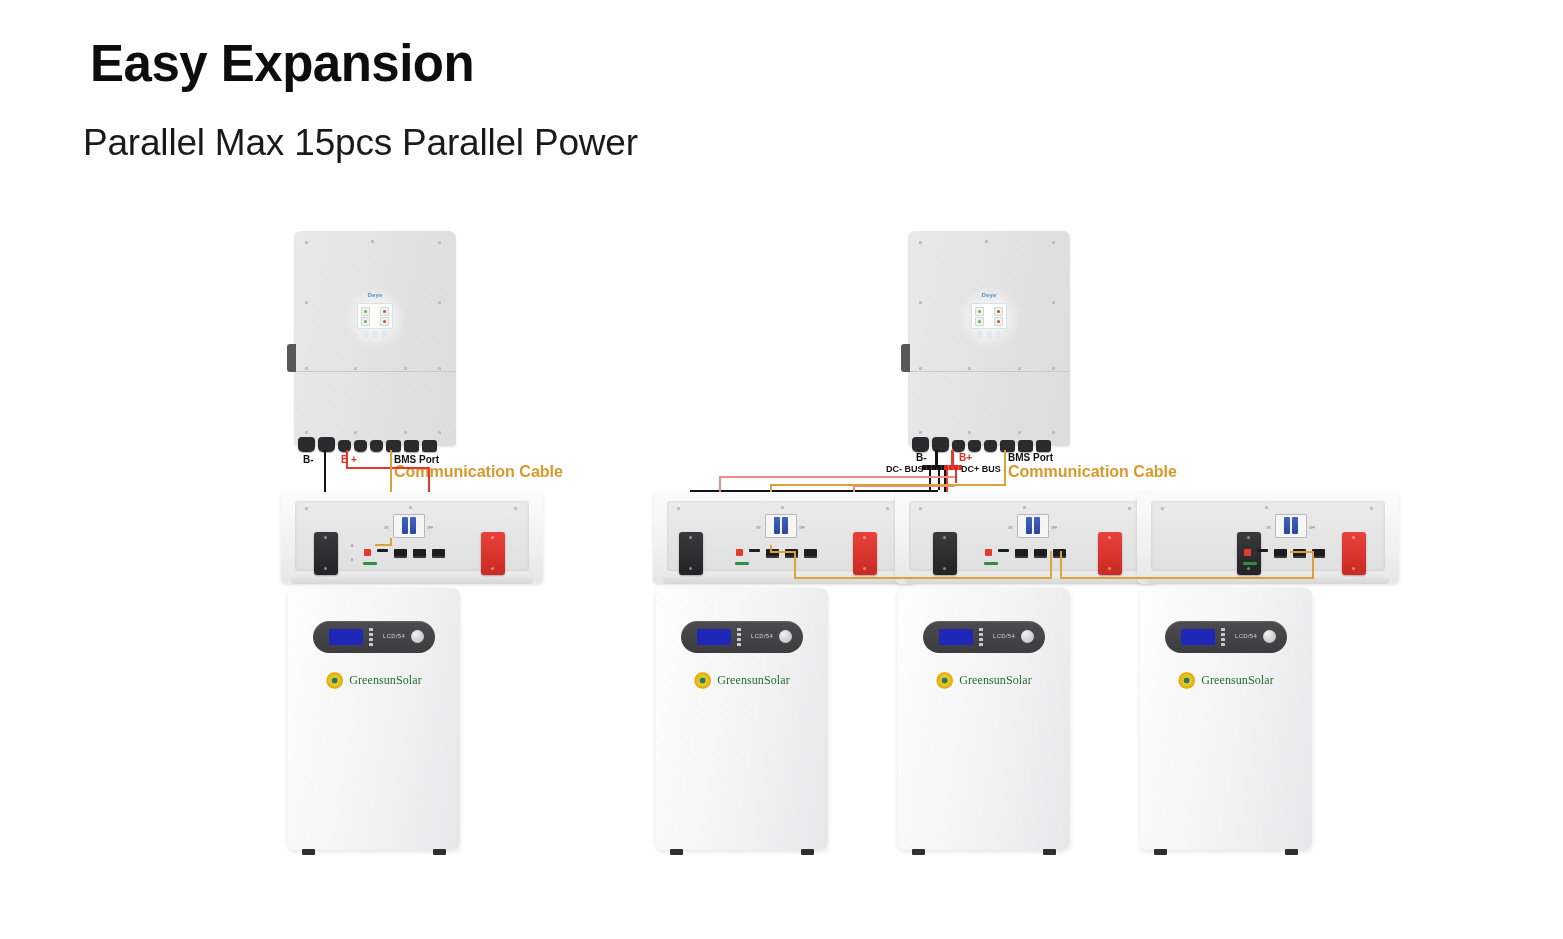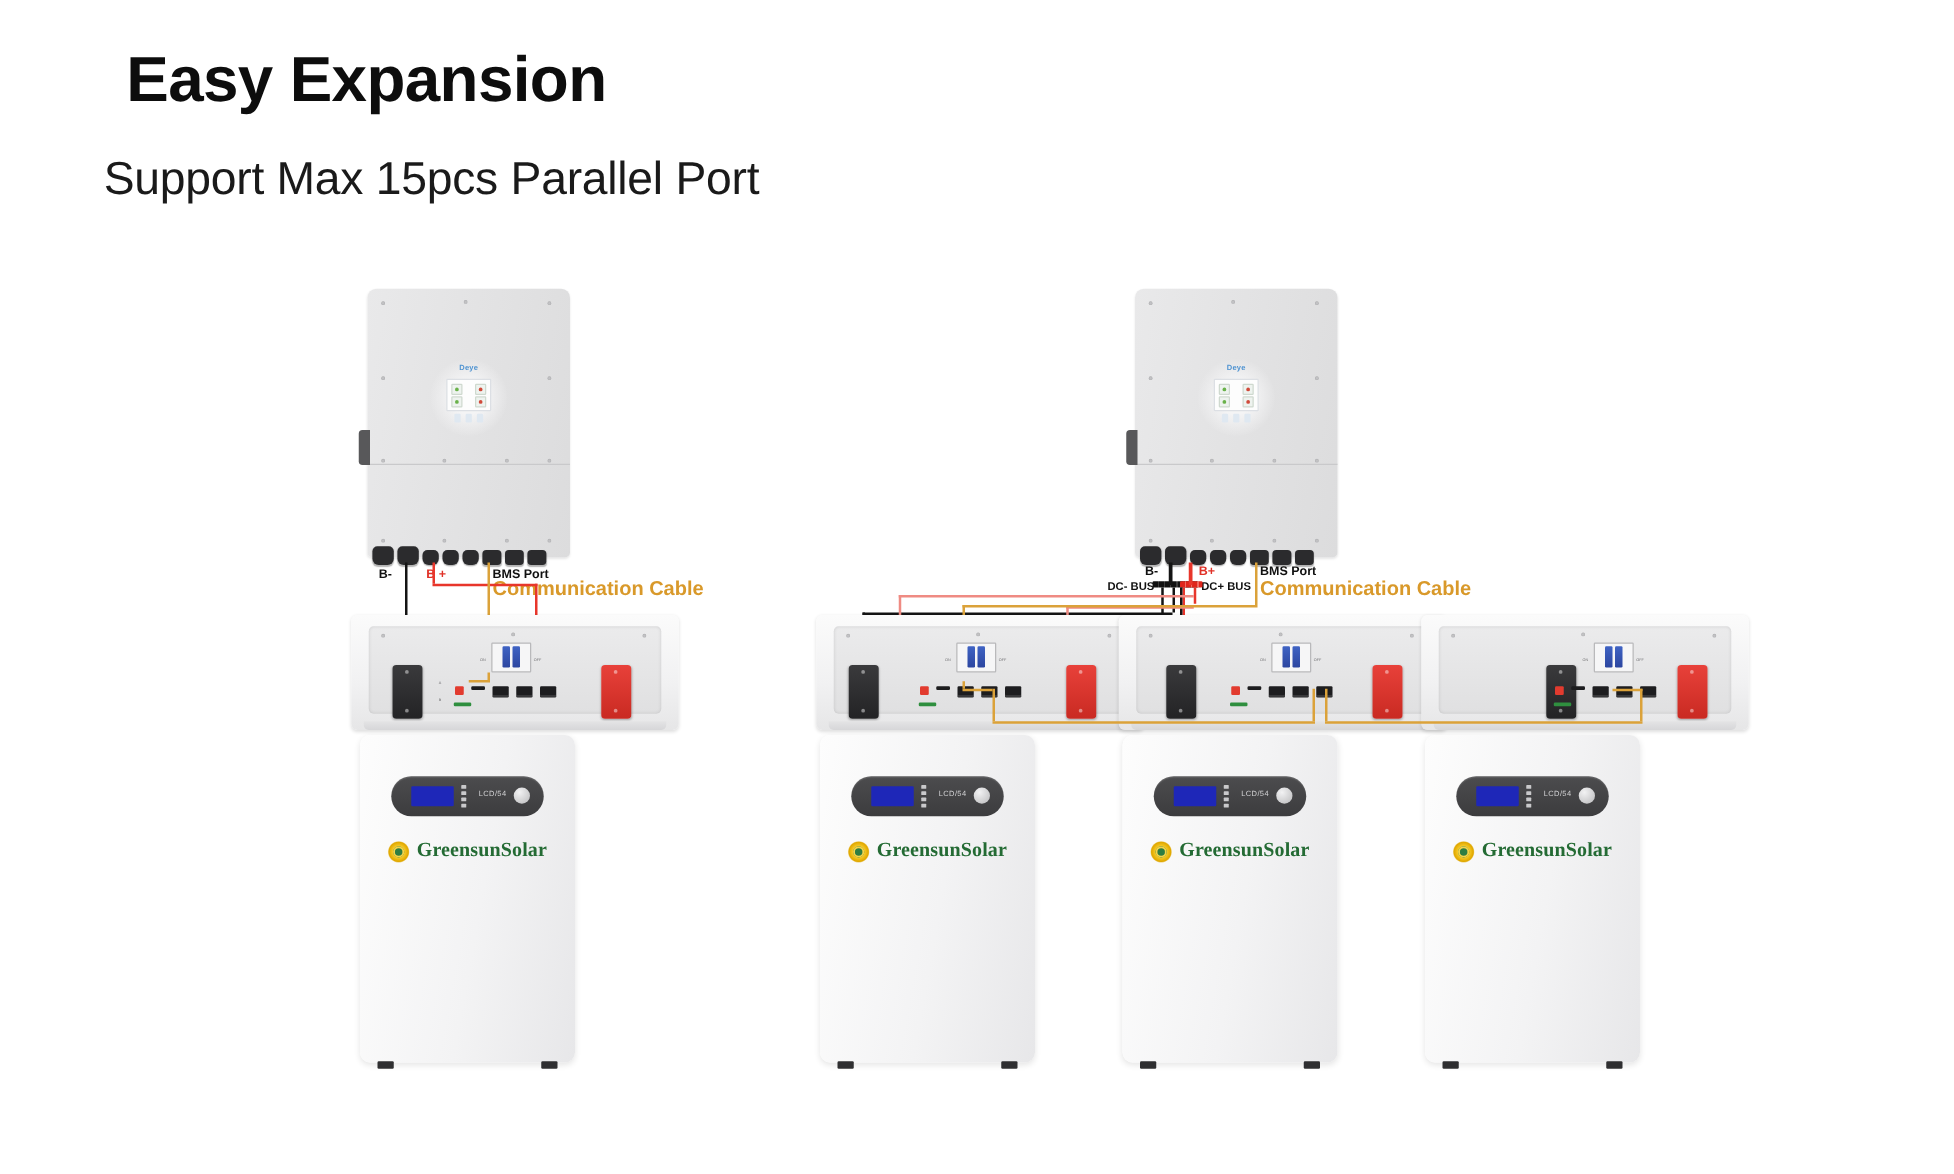--- a/index.html
+++ b/index.html
@@ -5,21 +5,21 @@
   html,body{margin:0;padding:0;}
   body{
     width:1563px;height:939px;background:#ffffff;
     font-family:"Liberation Sans",sans-serif;
     position:relative;overflow:hidden;
   }
   .stage{position:absolute;inset:0;}
 
   
   .title{
-    position:absolute;left:101px;top:38px;
+    position:absolute;left:90px;top:38px;
     font-size:51px;font-weight:bold;color:#0d0d0d;
     letter-spacing:-0.5px;line-height:1;
   }
   .subtitle{
     position:absolute;left:83px;top:124px;
     font-size:37px;font-weight:400;color:#1a1a1a;
     letter-spacing:-0.2px;line-height:1;
   }
 
   
@@ -133,39 +133,39 @@
   .ptxt{position:absolute;left:70px;top:12px;font-size:6px;color:#d2d2d4;letter-spacing:.3px;}
   .pbtn{position:absolute;right:11px;top:9px;width:13px;height:13px;border-radius:50%;
      background:radial-gradient(circle at 35% 30%,#f2f2f3,#b9b9bb);}
   .logo{position:absolute;left:50%;top:84px;transform:translateX(-50%);
     display:flex;align-items:center;gap:6px;white-space:nowrap;}
   .sun{width:17px;height:17px;border-radius:50%;
     background:radial-gradient(circle,#fff6c9 0%,#f4c521 42%,#e0a800 64%,rgba(244,197,33,0) 78%);
     position:relative;}
   .sun::after{content:"";position:absolute;left:4px;top:4px;width:9px;height:9px;border-radius:50%;
     background:#2f7d42;box-shadow:inset 0 0 0 1.5px #f6d34a;}
-  .logotext{font-family:"Liberation Serif",serif;font-size:16px;font-weight:bold;color:#246b34;letter-spacing:.1px;}
+  .logotext{font-family:"Liberation Serif",serif;font-size:12px;font-weight:normal;color:#246b34;letter-spacing:.1px;}
 
   
   .w{position:absolute;}
   .w.v{width:2px;}
   .w.h{height:2px;}
   .w.blk{background:#141414;}
   .w.red{background:#e8362b;}
   .w.redl{background:#ef8b83;}
   .w.org{background:#dba23a;}
   .w.thick{width:3px;}
 </style>
 </head>
 <body>
 
 <div class="stage">
 
   <div class="title">Easy Expansion</div>
-  <div class="subtitle">Support Max 15pcs Parallel Port</div>
+  <div class="subtitle">Parallel Max 15pcs Parallel Power</div>
 
   <div>
 
     <div class="inverter" style="left:294px;top:231px;">
       <div class="inv-body"></div>
       <div class="inv-seam"></div>
       <div class="inv-side"></div>
       <div class="screw" style="left:11px;top:10px;"></div>
       <div class="screw" style="left:77px;top:9px;"></div>
       <div class="screw" style="left:144px;top:10px;"></div>

